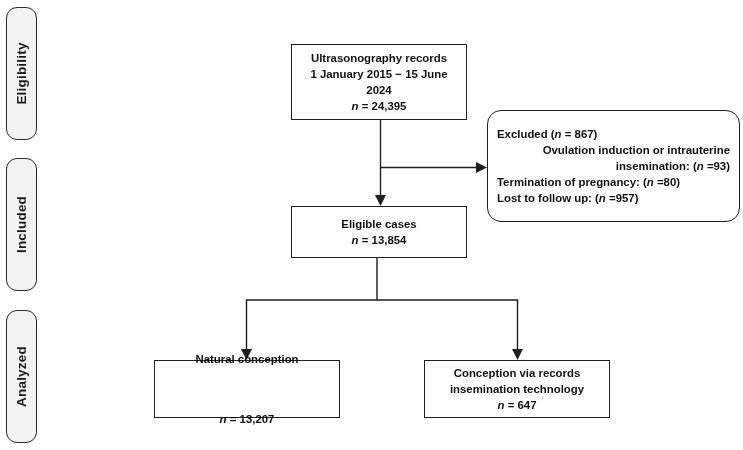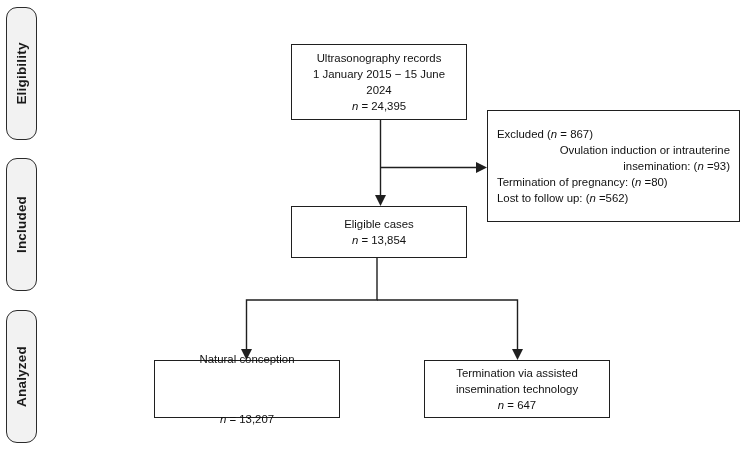--- a/index.html
+++ b/index.html
@@ -50,26 +50,28 @@
     border: 1.4px solid #1f1f1f;
     display: flex;
     flex-direction: column;
     align-items: center;
     justify-content: center;
     text-align: center;
     color: #111111;
     font-size: 11.4px;
     line-height: 1.42;
     padding: 3px 6px;
+    font-weight: bold;
   }
   .flow-box.left-align {
     align-items: flex-start;
     text-align: left;
     justify-content: center;
     padding: 6px 9px;
+    border-radius: 14px;
   }
   .flow-line { display: block; white-space: nowrap; }
   .flow-line.wrapable { white-space: normal; text-align: right; }
 
   #box-records   { left: 291px; top: 44px;  width: 176px; height: 76px; }
   #box-excluded  { left: 487px; top: 110px; width: 253px; height: 112px; }
   #box-eligible  { left: 291px; top: 206px; width: 176px; height: 52px; }
   #box-natural   { left: 154px; top: 360px; width: 186px; height: 58px; gap: 44px; }
   #box-art       { left: 424px; top: 360px; width: 186px; height: 58px; }
 
@@ -124,32 +126,32 @@
   </div>
 
   <div class="flow-box left-align" id="box-excluded">
     <span class="flow-line"><span>Excluded (</span><span class="ital">n</span><span> = 867)</span></span>
 
 
     <span class="flow-line wrapable"><span>Ovulation induction or intrauterine insemination: (</span><span class="ital">n</span><span> =93)</span></span>
 
     <span class="flow-line"><span>Termination of pregnancy: (</span><span class="ital">n</span><span> =80)</span></span>
 
-    <span class="flow-line"><span>Lost to follow up: (</span><span class="ital">n</span><span> =562)</span></span>
+    <span class="flow-line"><span>Lost to follow up: (</span><span class="ital">n</span><span> =957)</span></span>
   </div>
 
   <div class="flow-box" id="box-eligible">
     <span class="flow-line">Eligible cases</span>
     <span class="flow-line"><span class="ital">n</span><span> = 13,854</span></span>
   </div>
 
   <div class="flow-box" id="box-natural">
     <span class="flow-line">Natural conception</span>
     <span class="flow-line"><span class="ital">n</span><span> = 13,207</span></span>
   </div>
 
   <div class="flow-box" id="box-art">
-    <span class="flow-line">Termination via assisted</span>
+    <span class="flow-line">Conception via records</span>
     <span class="flow-line">insemination technology</span>
     <span class="flow-line"><span class="ital">n</span><span> = 647</span></span>
   </div>
 
 </div>
 
 </body></html>

